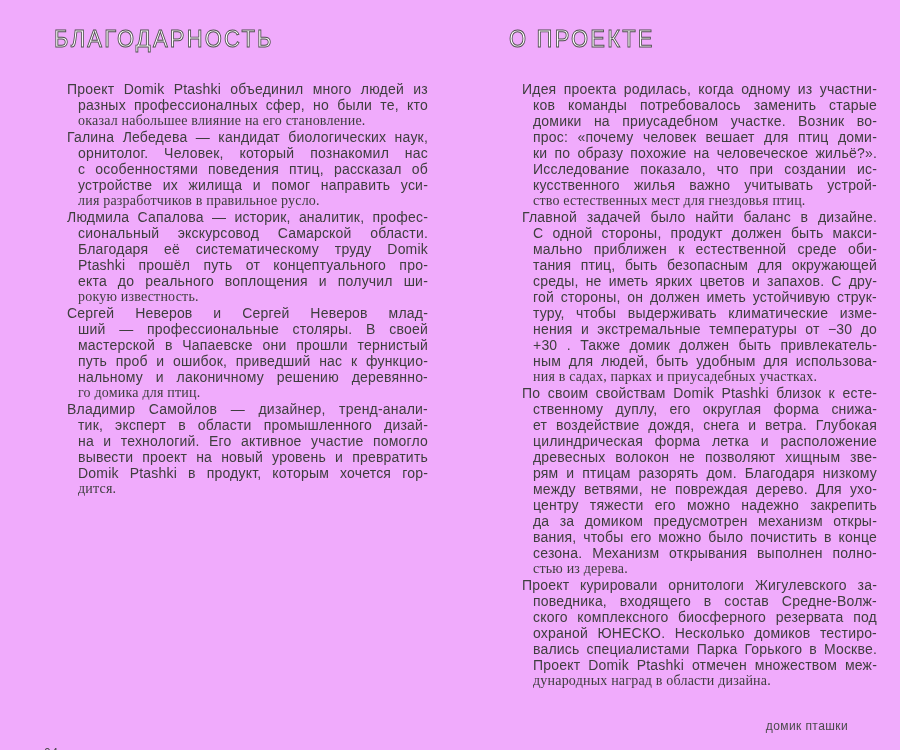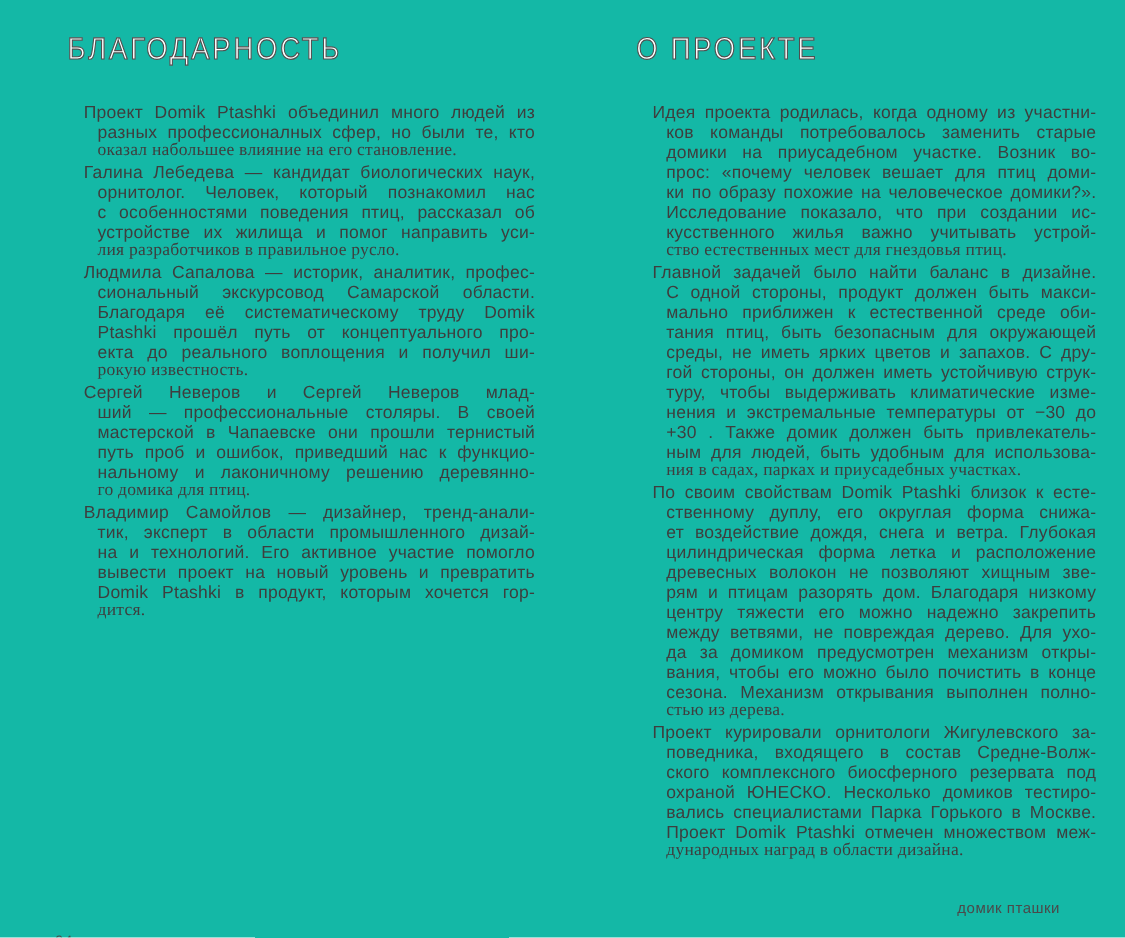--- a/index.html
+++ b/index.html
@@ -1,20 +1,20 @@
 <!DOCTYPE html>
 <html lang="ru"><head>
 <meta charset="utf-8">
 <style>
   html, body { margin: 0; padding: 0; background: #ffffff; }
   .page {
     position: relative;
     width: 900px;
     height: 750px;
-    background: #14b8a6;
+    background: #f0abfc;
     font-family: "Liberation Sans", "DejaVu Sans", sans-serif;
     color: #3e3e3e;
     overflow: hidden;
   }
   .column { position: absolute; top: 25px; }
   .col-left  { left: 54px;  width: 374px; }
   .col-right { left: 509px; width: 368px; }
 
   .col-header {
     margin: 0;
@@ -105,21 +105,21 @@
   </section>
 
   <section class="column col-right">
     <h1 class="col-header">О ПРОЕКТЕ</h1>
     <div class="para-list">
         <div class="para">
           <div class="line first">Идея проекта родилась, когда одному из участни-</div>
           <div class="line">ков команды потребовалось заменить старые</div>
           <div class="line">домики на приусадебном участке. Возник во-</div>
           <div class="line">прос: «почему человек вешает для птиц доми-</div>
-          <div class="line">ки по образу похожие на человеческое домики?».</div>
+          <div class="line">ки по образу похожие на человеческое жильё?».</div>
           <div class="line">Исследование показало, что при создании ис-</div>
           <div class="line">кусственного жилья важно учитывать устрой-</div>
           <div class="line final">ство естественных мест для гнездовья птиц.</div>
         </div>
         <div class="para">
           <div class="line first">Главной задачей было найти баланс в дизайне.</div>
           <div class="line">С одной стороны, продукт должен быть макси-</div>
           <div class="line">мально приближен к естественной среде оби-</div>
           <div class="line">тания птиц, быть безопасным для окружающей</div>
           <div class="line">среды, не иметь ярких цветов и запахов. С дру-</div>
@@ -130,22 +130,22 @@
           <div class="line">ным для людей, быть удобным для использова-</div>
           <div class="line final">ния в садах, парках и приусадебных участках.</div>
         </div>
         <div class="para">
           <div class="line first">По своим свойствам Domik Ptashki близок к есте-</div>
           <div class="line">ственному дуплу, его округлая форма снижа-</div>
           <div class="line">ет воздействие дождя, снега и ветра. Глубокая</div>
           <div class="line">цилиндрическая форма летка и расположение</div>
           <div class="line">древесных волокон не позволяют хищным зве-</div>
           <div class="line">рям и птицам разорять дом. Благодаря низкому</div>
+          <div class="line">между ветвями, не повреждая дерево. Для ухо-</div>
           <div class="line">центру тяжести его можно надежно закрепить</div>
-          <div class="line">между ветвями, не повреждая дерево. Для ухо-</div>
           <div class="line">да за домиком предусмотрен механизм откры-</div>
           <div class="line">вания, чтобы его можно было почистить в конце</div>
           <div class="line">сезона. Механизм открывания выполнен полно-</div>
           <div class="line final">стью из дерева.</div>
         </div>
         <div class="para">
           <div class="line first">Проект курировали орнитологи Жигулевского за-</div>
           <div class="line">поведника, входящего в состав Средне-Волж-</div>
           <div class="line">ского комплексного биосферного резервата под</div>
           <div class="line">охраной ЮНЕСКО. Несколько домиков тестиро-</div>

